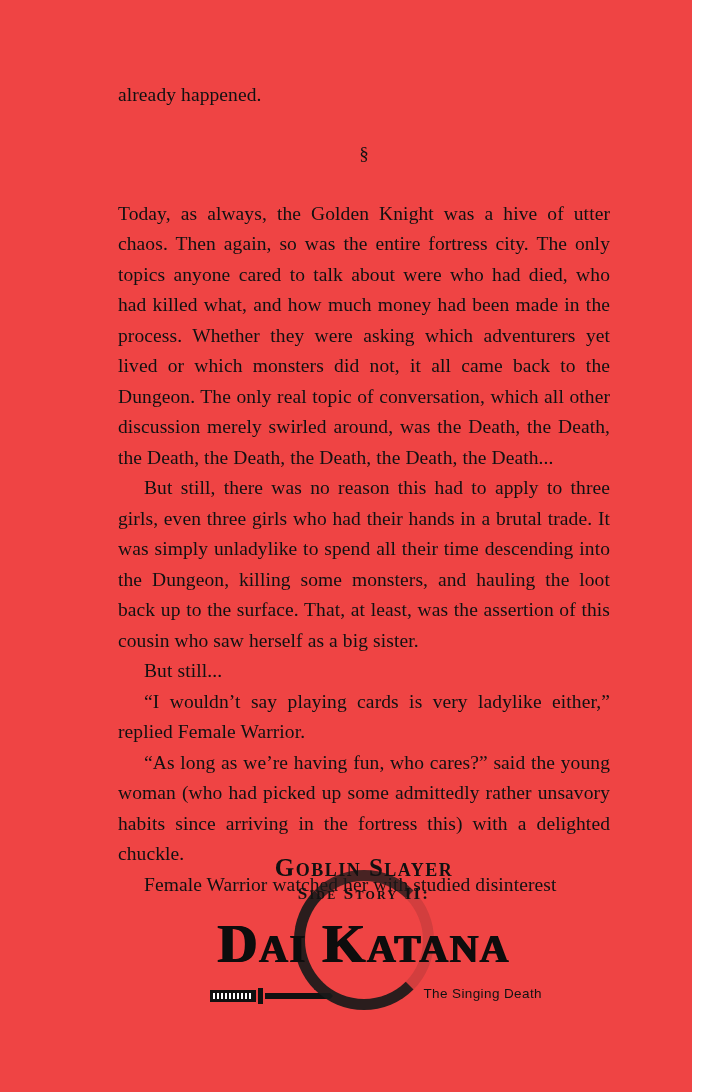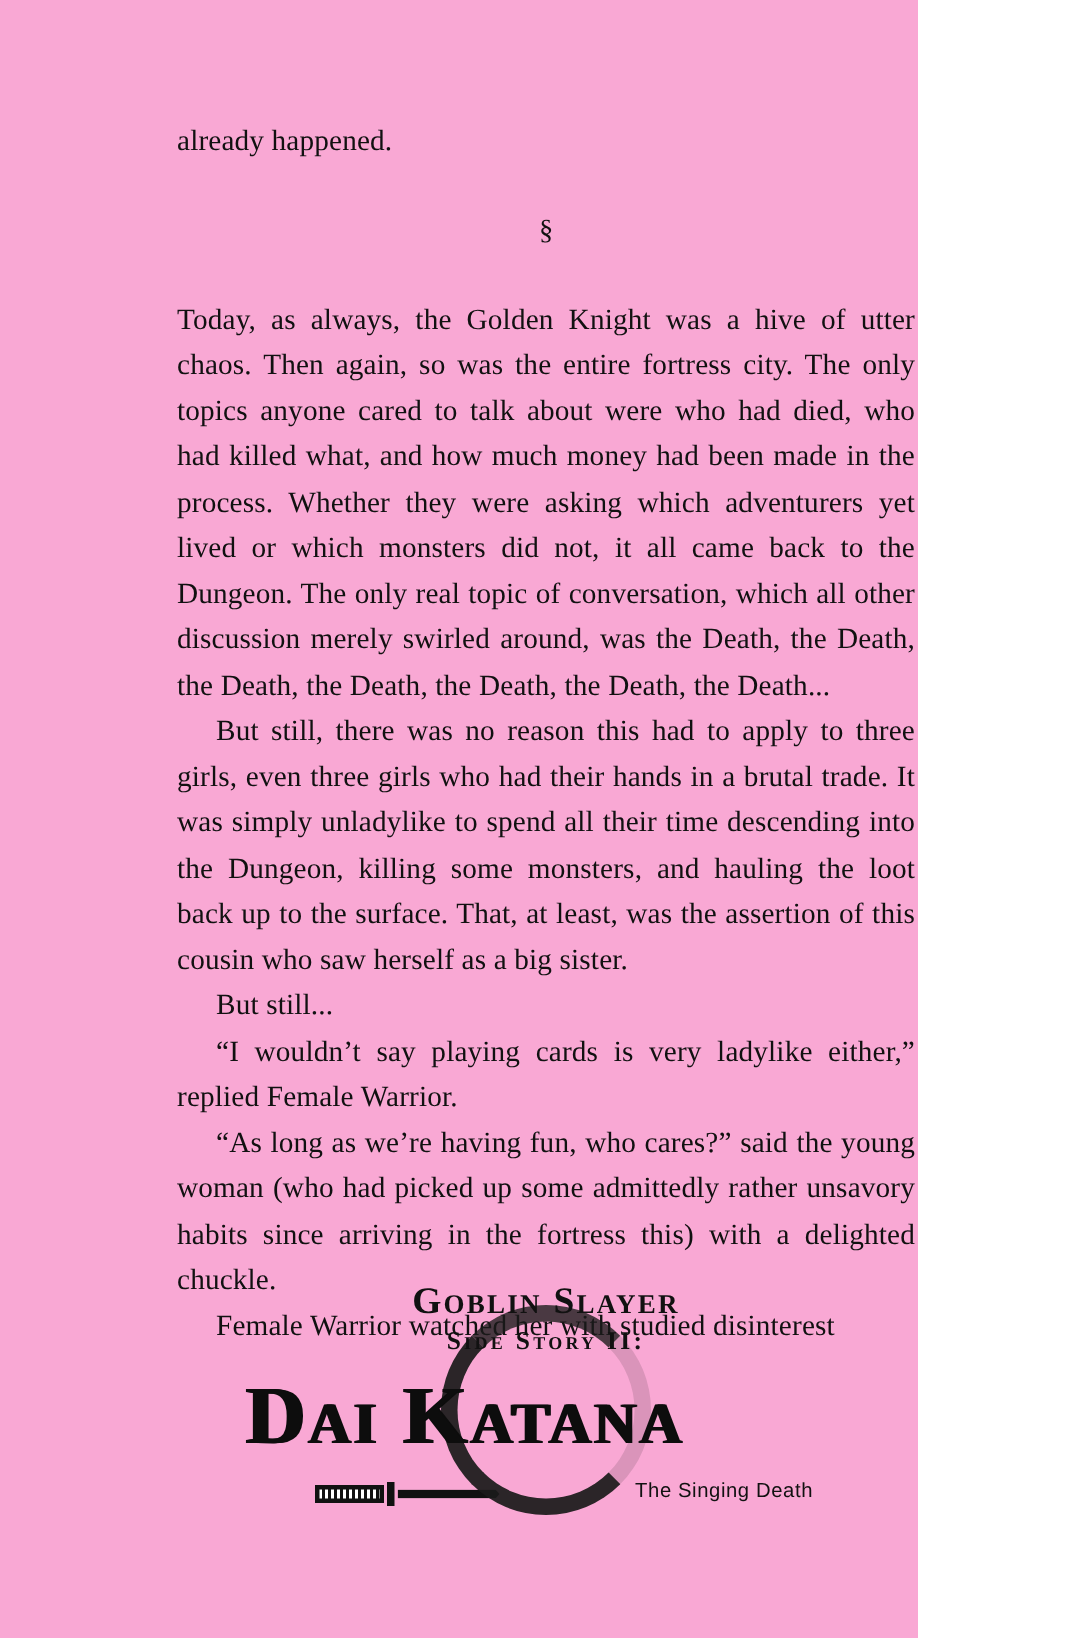--- a/index.html
+++ b/index.html
@@ -11,23 +11,23 @@
     width: 728px;
     height: 1092px;
     font-family: "Liberation Serif", serif;
     color: #111111;
     overflow: hidden;
     position: relative;
   }
   .page {
     position: absolute;
     inset: 0;
-    width: 612px;
+    width: 692px;
     height: 1092px;
-    background: #f9a8d4;
+    background: #ef4444;
   }
   .text-block {
     position: absolute;
     left: 118px;
     top: 80px;
     width: 492px;
   }
   p {
     margin: 0;
     font-size: 19.5px;
@@ -85,20 +85,21 @@
     position: relative;
     z-index: 3;
   }
   .logo-main-row {
     position: relative;
     margin-top: 2px;
     width: 400px;
     height: 78px;
     display: flex;
     align-items: center;
+    justify-content: center;
   }
   .brush-circle {
     position: absolute;
     left: 50%;
     top: 46%;
     transform: translate(-50%, -50%);
     width: 118px;
     height: 118px;
     border-radius: 50%;
     border: 11px solid #1a1a1a;

